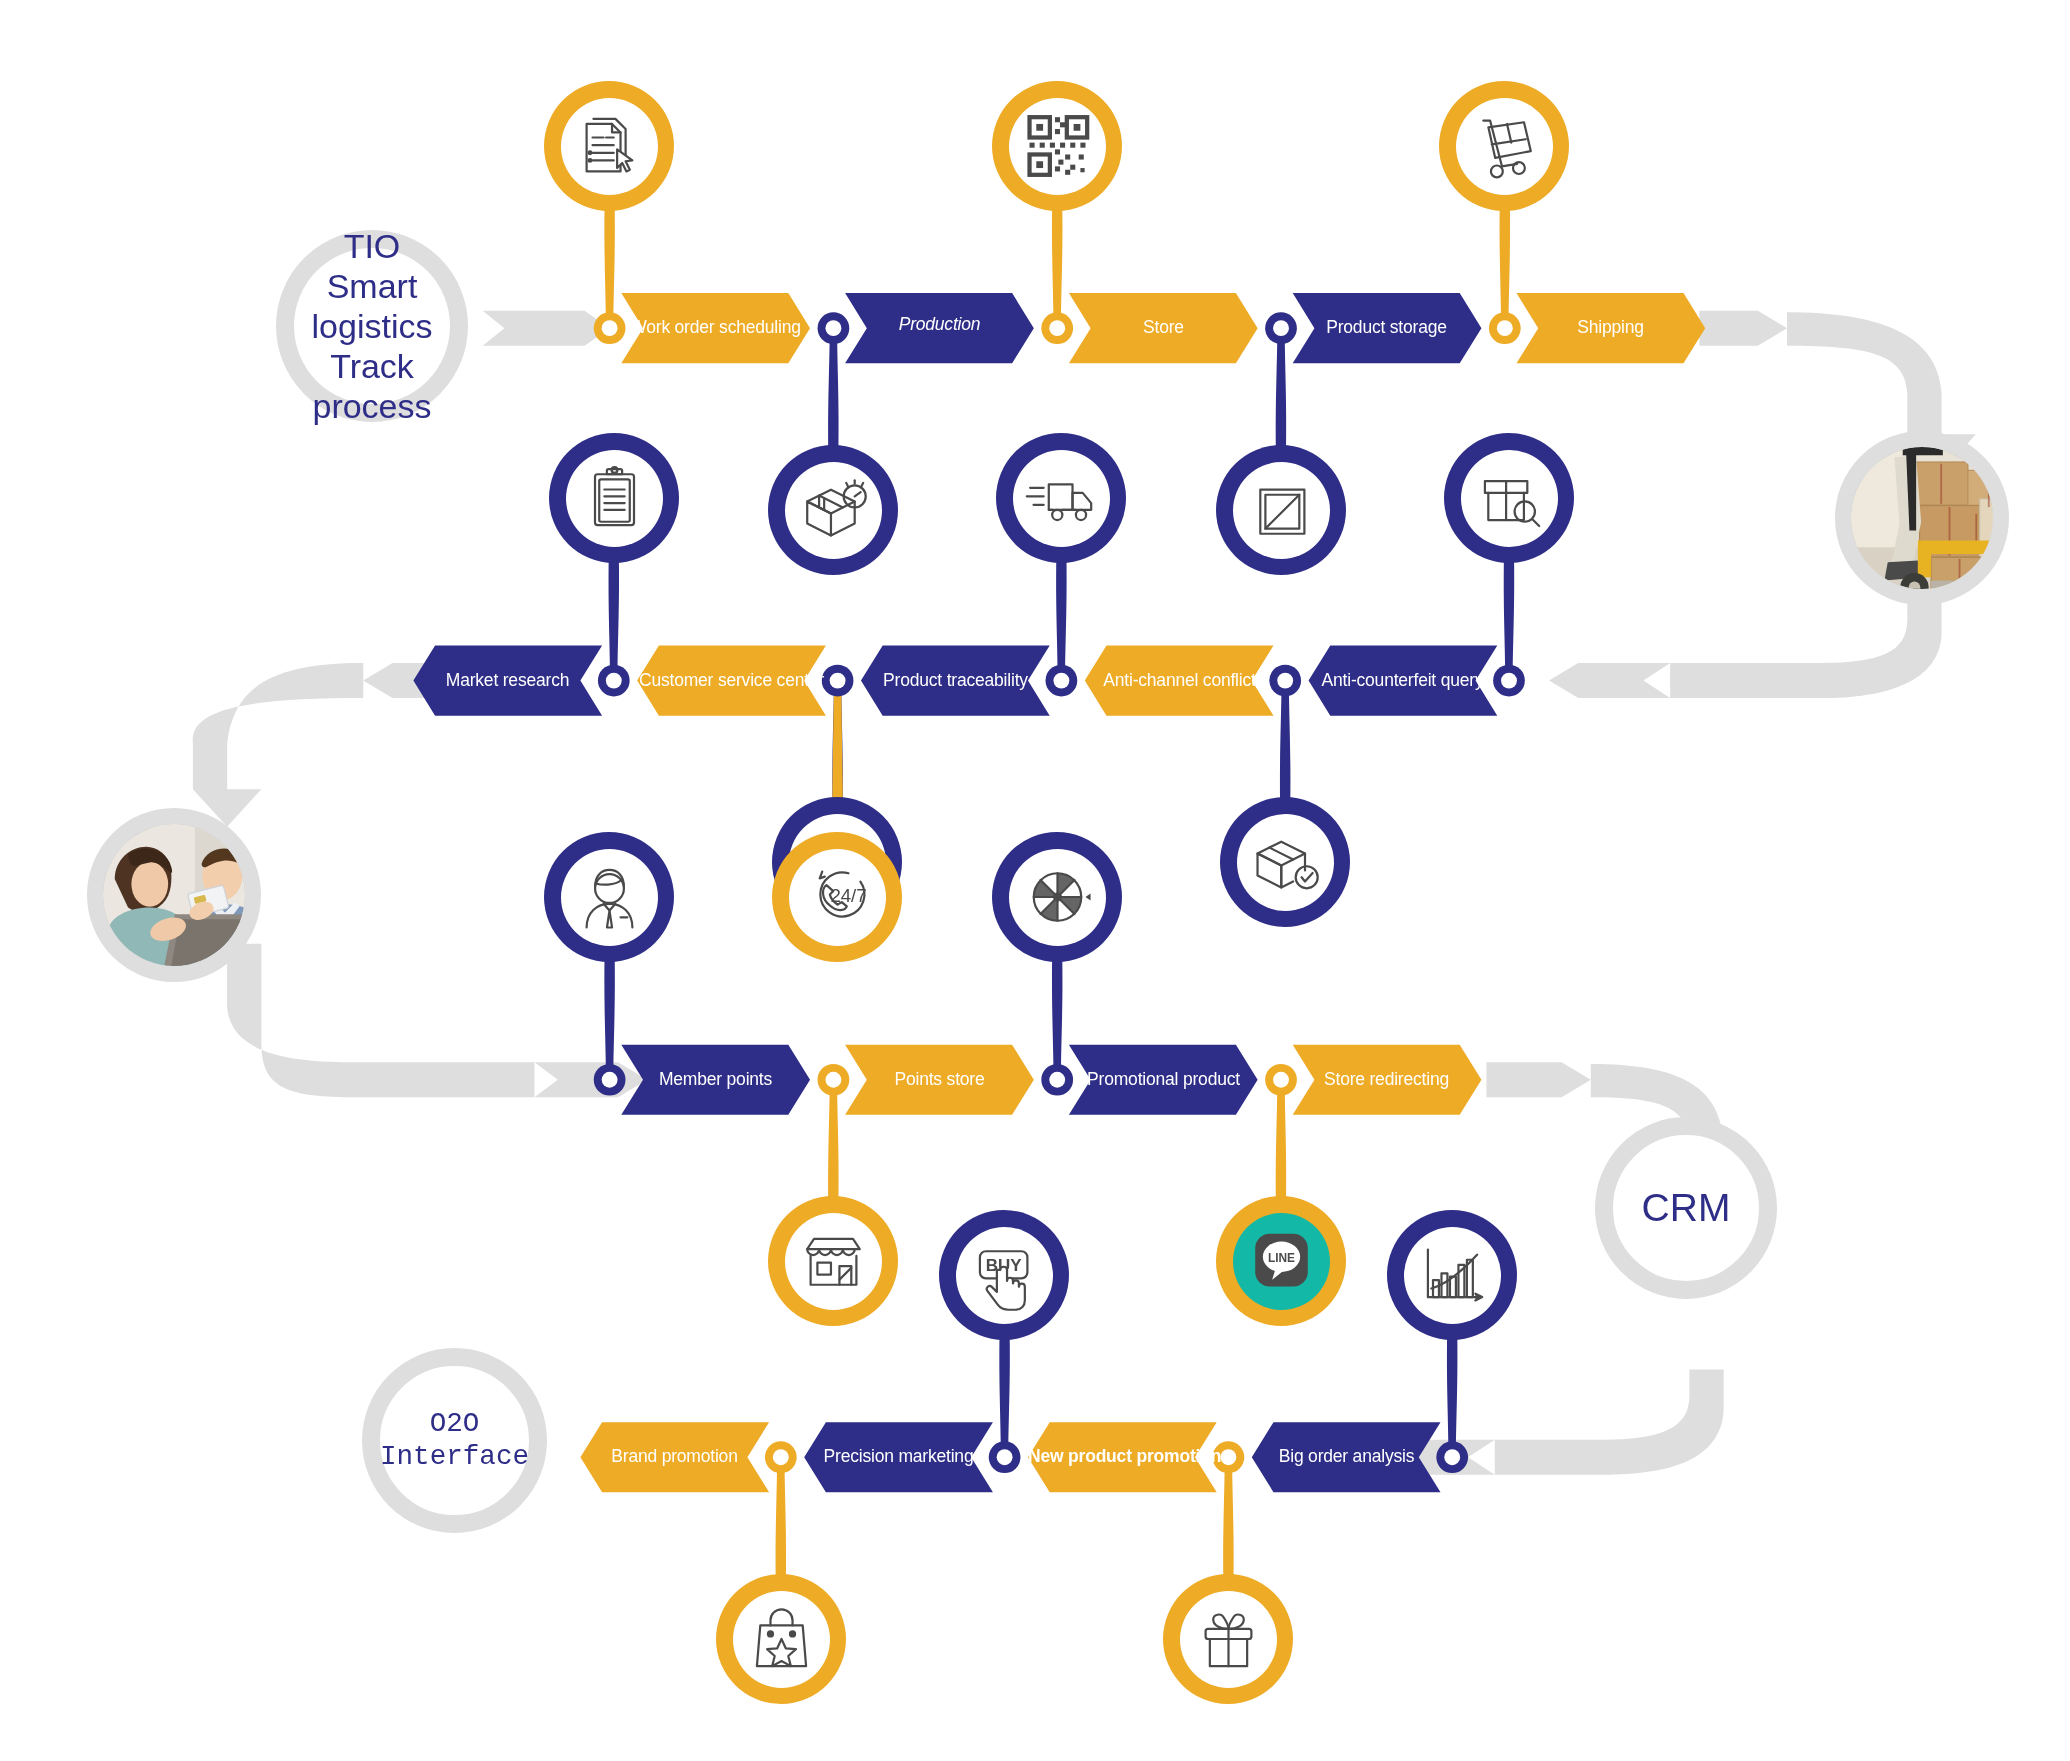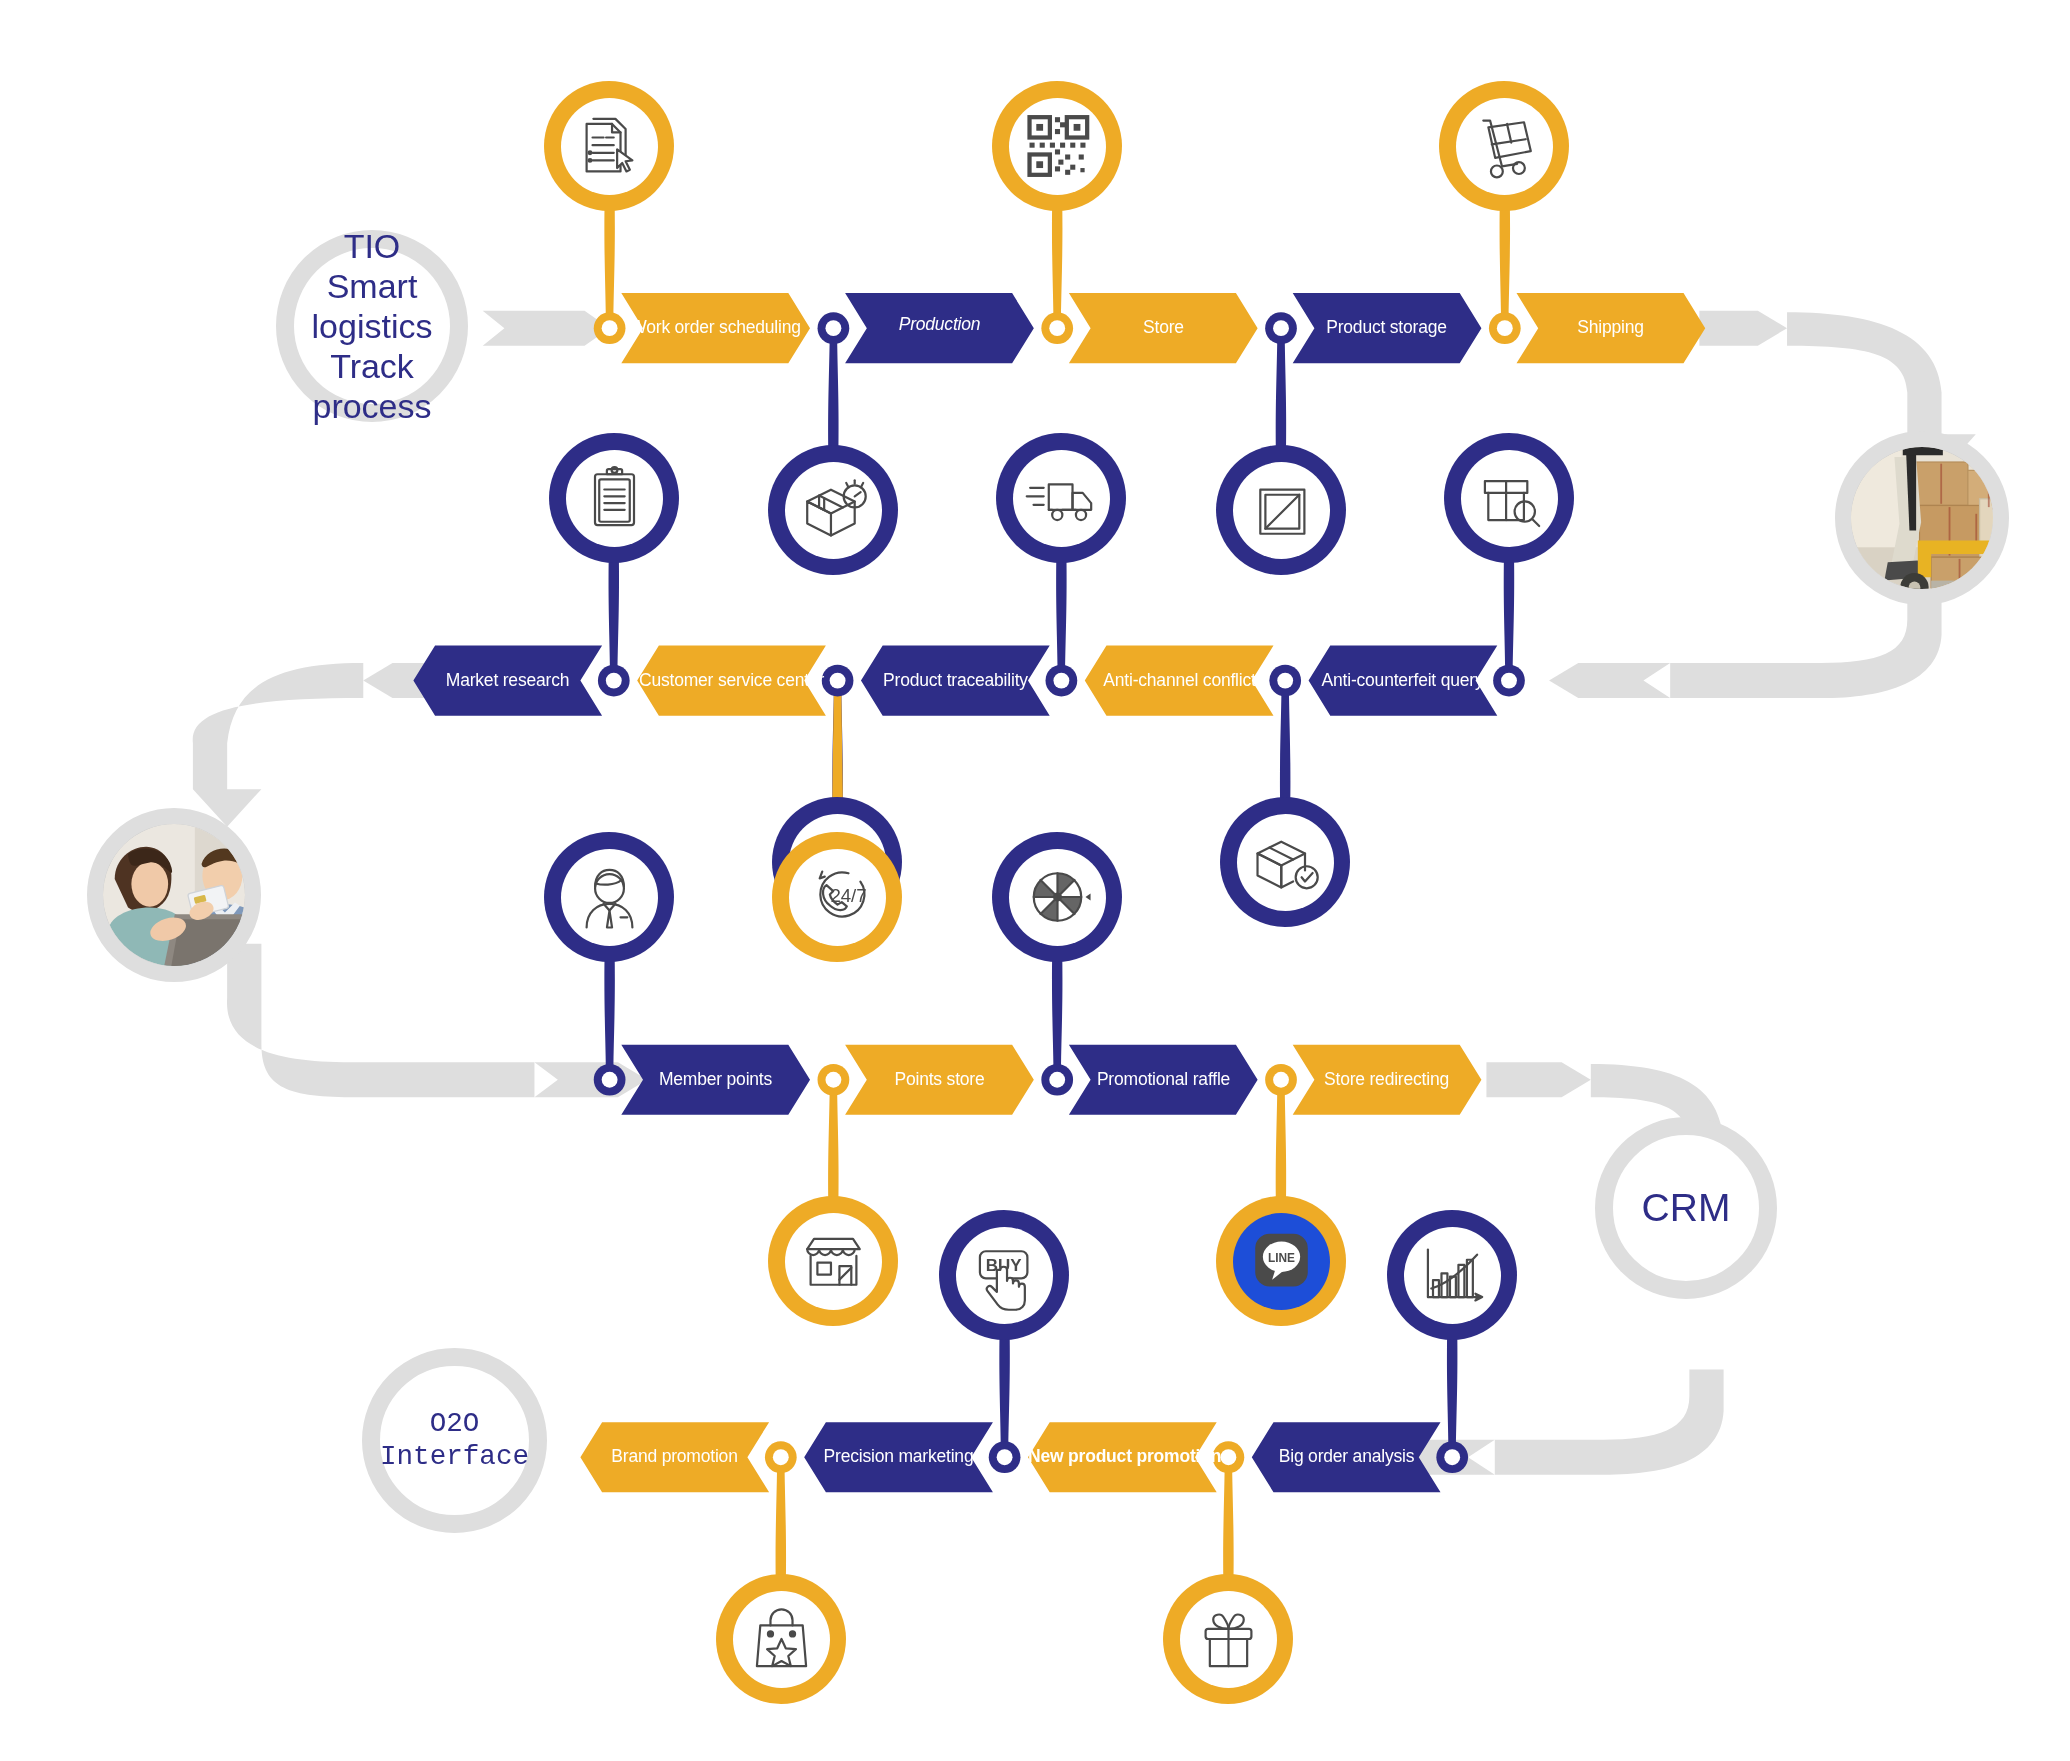--- a/index.html
+++ b/index.html
@@ -461,21 +461,21 @@
       <path d="M45 46 l0 -28 a28 28 0 0 1 20 8 z" fill="#4a4a4a" stroke="none" opacity=".85"></path>
       <path d="M45 46 l28 0 a28 28 0 0 1 -8 20 z" fill="#4a4a4a" stroke="none" opacity=".85"></path>
       <path d="M45 46 l0 28 a28 28 0 0 1 -20 -8 z" fill="#4a4a4a" stroke="none" opacity=".85"></path>
       <path d="M45 46 l-28 0 a28 28 0 0 1 8 -20 z" fill="#4a4a4a" stroke="none" opacity=".85"></path>
       <path d="M78 46 l6 -4 v8 z" fill="#4a4a4a" stroke="none"></path>
             </g>
           </svg>
         </div>
       </div>
       <div class="node" style="left: 1216px; top: 1196px; height: 130px; width: 130px; border-radius: 50%; background: rgb(238, 171, 38); display: flex; align-items: center; justify-content: center;">
-        <div style="width: 97px; height: 97px; border-radius: 50%; background: #1d4ed8; display: flex; align-items: center; justify-content: center;">
+        <div style="width: 97px; height: 97px; border-radius: 50%; background: #14b8a6; display: flex; align-items: center; justify-content: center;">
           <svg viewBox="0 0 90 92" width="77" height="78">
             <g>
               <rect x="14" y="14" width="62" height="62" rx="17" fill="#4a4a4a"></rect>
       <ellipse cx="45" cy="41" rx="22" ry="18" fill="#fff"></ellipse>
               <path d="M38 55 l-4 13 l14 -11 z" fill="#fff"></path>
       <text x="45" y="47" font-family="Liberation Sans, sans-serif" font-size="14" font-weight="bold" fill="#4a4a4a" stroke="none" text-anchor="middle">LINE</text>
             </g>
           </svg>
         </div>
       </div>
@@ -554,21 +554,21 @@
       <div class="arrowlabel" style="left: 1069px; top: 317px; width: 189px;">Store</div>
       <div class="arrowlabel" style="left: 1292px; top: 317px; width: 189px;">Product storage</div>
       <div class="arrowlabel" style="left: 1516px; top: 317px; width: 189px;">Shipping</div>
       <div class="arrowlabel" style="left: 413px; top: 670px; width: 189px;">Market research</div>
       <div class="arrowlabel" style="left: 637px; top: 670px; width: 189px;">Customer service center</div>
       <div class="arrowlabel" style="left: 861px; top: 670px; width: 189px;">Product traceability</div>
       <div class="arrowlabel" style="left: 1085px; top: 670px; width: 189px;">Anti-channel conflict</div>
       <div class="arrowlabel" style="left: 1308px; top: 670px; width: 189px;">Anti-counterfeit query</div>
       <div class="arrowlabel" style="left: 621px; top: 1069px; width: 189px;">Member points</div>
       <div class="arrowlabel" style="left: 845px; top: 1069px; width: 189px;">Points store</div>
-      <div class="arrowlabel" style="left: 1069px; top: 1069px; width: 189px;">Promotional raffle</div>
+      <div class="arrowlabel" style="left: 1069px; top: 1069px; width: 189px;">Promotional product</div>
       <div class="arrowlabel" style="left: 1292px; top: 1069px; width: 189px;">Store redirecting</div>
       <div class="arrowlabel" style="left: 580px; top: 1446px; width: 189px;">Brand promotion</div>
       <div class="arrowlabel" style="left: 804px; top: 1446px; width: 189px;">Precision marketing</div>
       <div class="arrowlabel" style="left: 1028px; top: 1446px; width: 189px; font-weight: bold;">New product promotion</div>
       <div class="arrowlabel" style="left: 1252px; top: 1446px; width: 189px;">Big order analysis</div>
     </div>
 
   <div class="endcircle" style="left:276px; top:230px; width:192px; height:192px;">
     <div class="label" style="font-size:34px;">
       <div>TIO</div>

